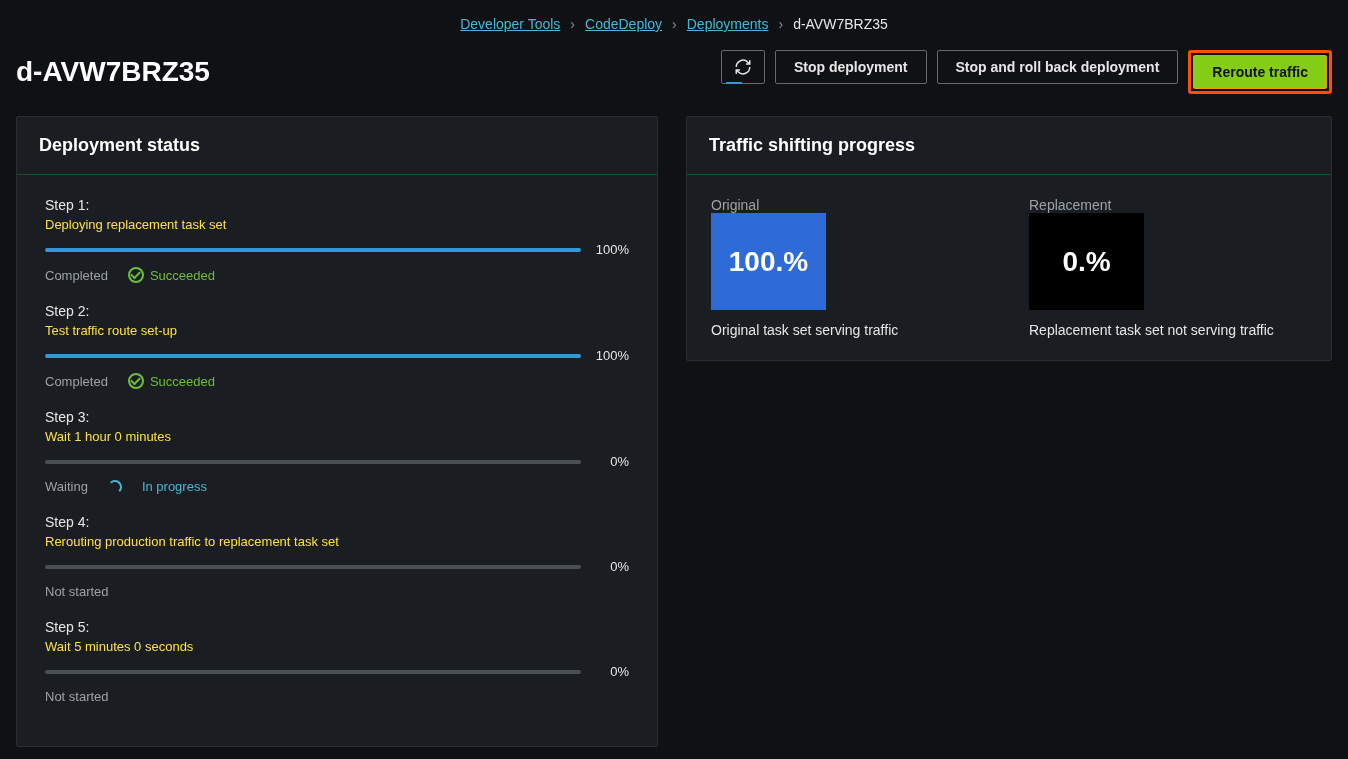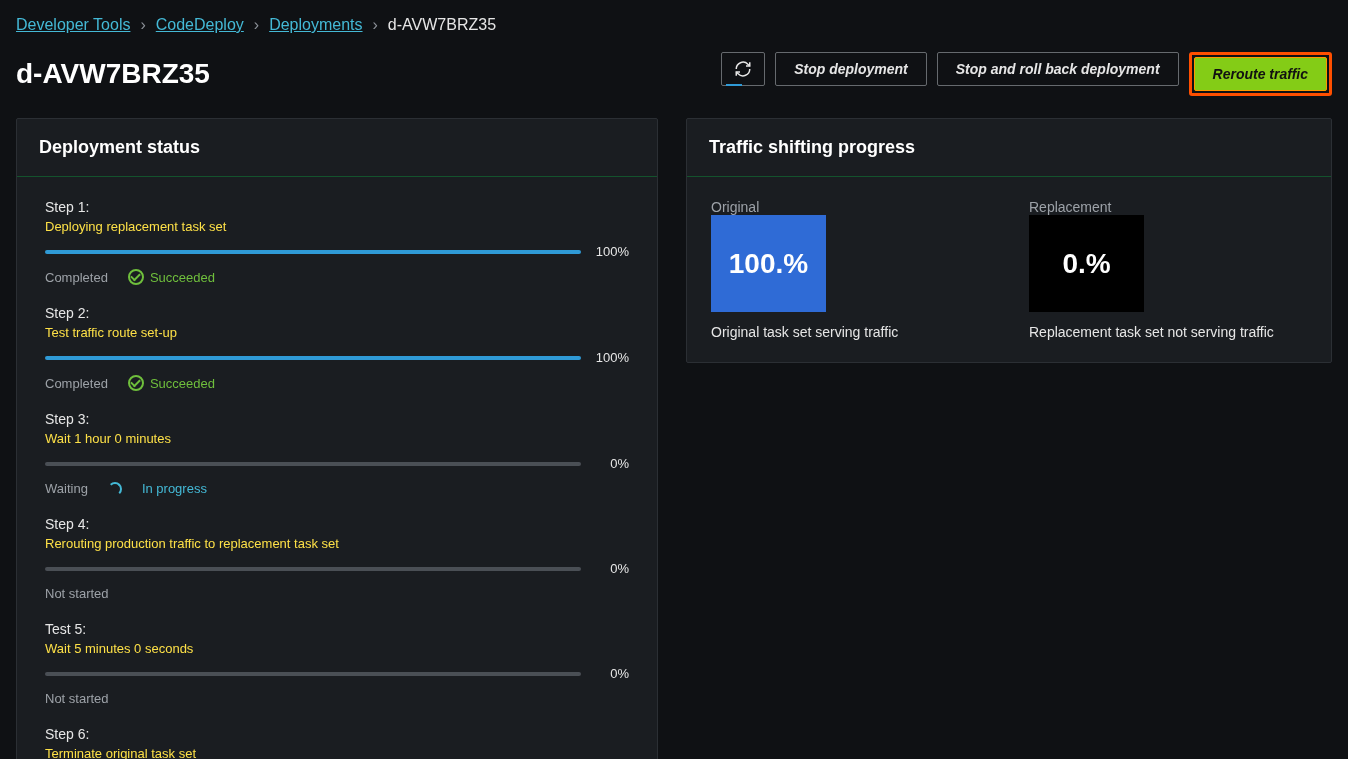--- a/index.html
+++ b/index.html
@@ -10,21 +10,22 @@
     font-size: 14px;
     padding: 16px;
     width: 1348px;
   }
   a { color: #44b9d6; text-decoration: underline; }
   .breadcrumb {
     display: flex;
     align-items: center;
     gap: 10px;
     margin-bottom: 18px;
-    font-size: 16px;
+    font-size: 14px;
+    justify-content: center;
   }
   .breadcrumb .sep { color: #8a8f96; }
   .breadcrumb .current { color: #e6e6e6; font-weight: normal; }
   .header-row {
     display: flex;
     align-items: center;
     justify-content: space-between;
     margin-bottom: 22px;
   }
   h1 { font-size: 28px; font-weight: 700; color: #ffffff; }
@@ -35,21 +36,20 @@
     color: #e6e6e6;
     padding: 6px 18px;
     font-size: 14px;
     font-weight: 700;
     border-radius: 2px;
     cursor: pointer;
     display: inline-flex;
     align-items: center;
     justify-content: center;
     height: 34px;
-    font-style: italic;
   }
   .btn.refresh { width: 44px; padding: 0; position: relative; }
   .btn.refresh::after {
     content: "";
     position: absolute;
     left: 4px; right: 22px; bottom: -1px;
     height: 2px;
     background: #2f9ad6;
   }
   .btn.primary {
@@ -229,37 +229,32 @@
         <div class="fill" style="width:0%"></div>
       </div>
       <div class="bar-pct">0%</div>
     </div>
 
       <div class="status-line">
         <span class="state-label">Not started</span>
       </div>
   </div>
         <div class="step">
-    <div class="step-title">Test 5:</div>
+    <div class="step-title">Step 5:</div>
     <div class="step-desc">Wait 5 minutes 0 seconds</div>
     <div class="bar-row">
       <div class="progress">
         <div class="fill" style="width:0%"></div>
       </div>
       <div class="bar-pct">0%</div>
     </div>
 
       <div class="status-line">
         <span class="state-label">Not started</span>
       </div>
-  </div>
-        <div class="step">
-    <div class="step-title">Step 6:</div>
-    <div class="step-desc">Terminate original task set</div>
-
   </div>
       </div>
   </section>
 
   <section class="panel panel-traffic">
     <div class="panel-header">Traffic shifting progress</div>
     <div class="traffic-body">
       <div class="traffic-cols">
         <div class="traffic-col">
           <div class="traffic-label">Original</div>

